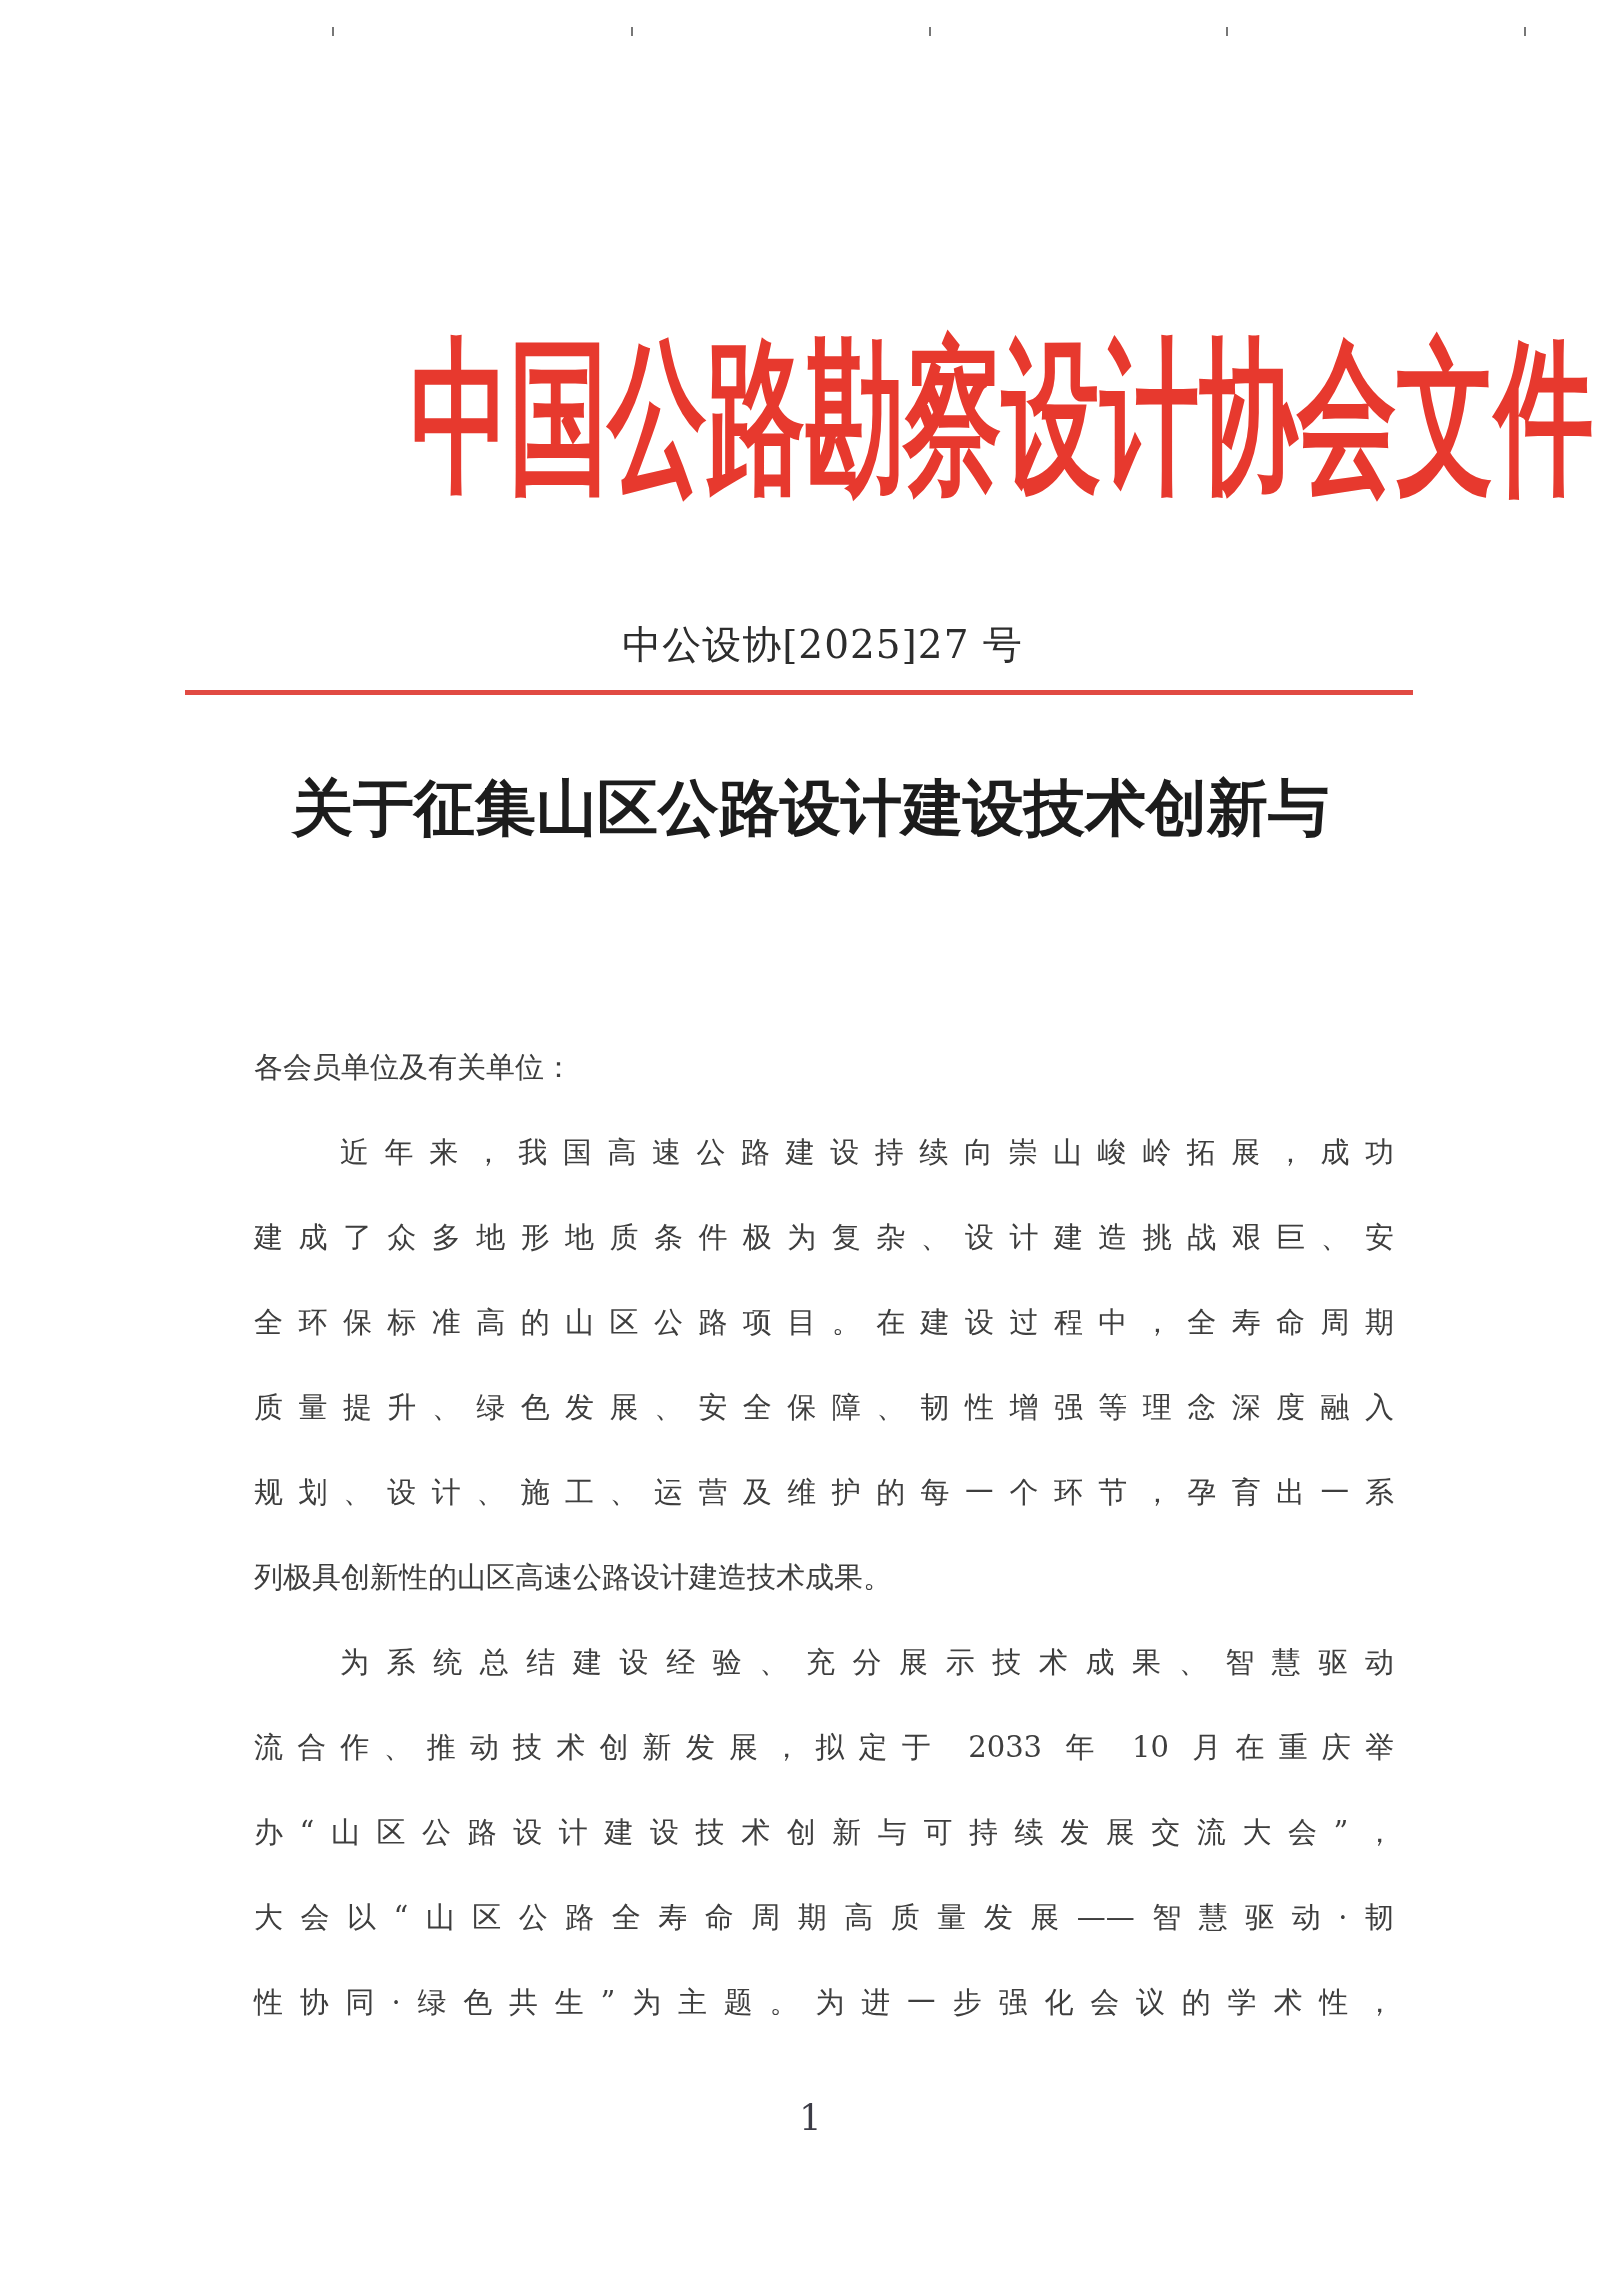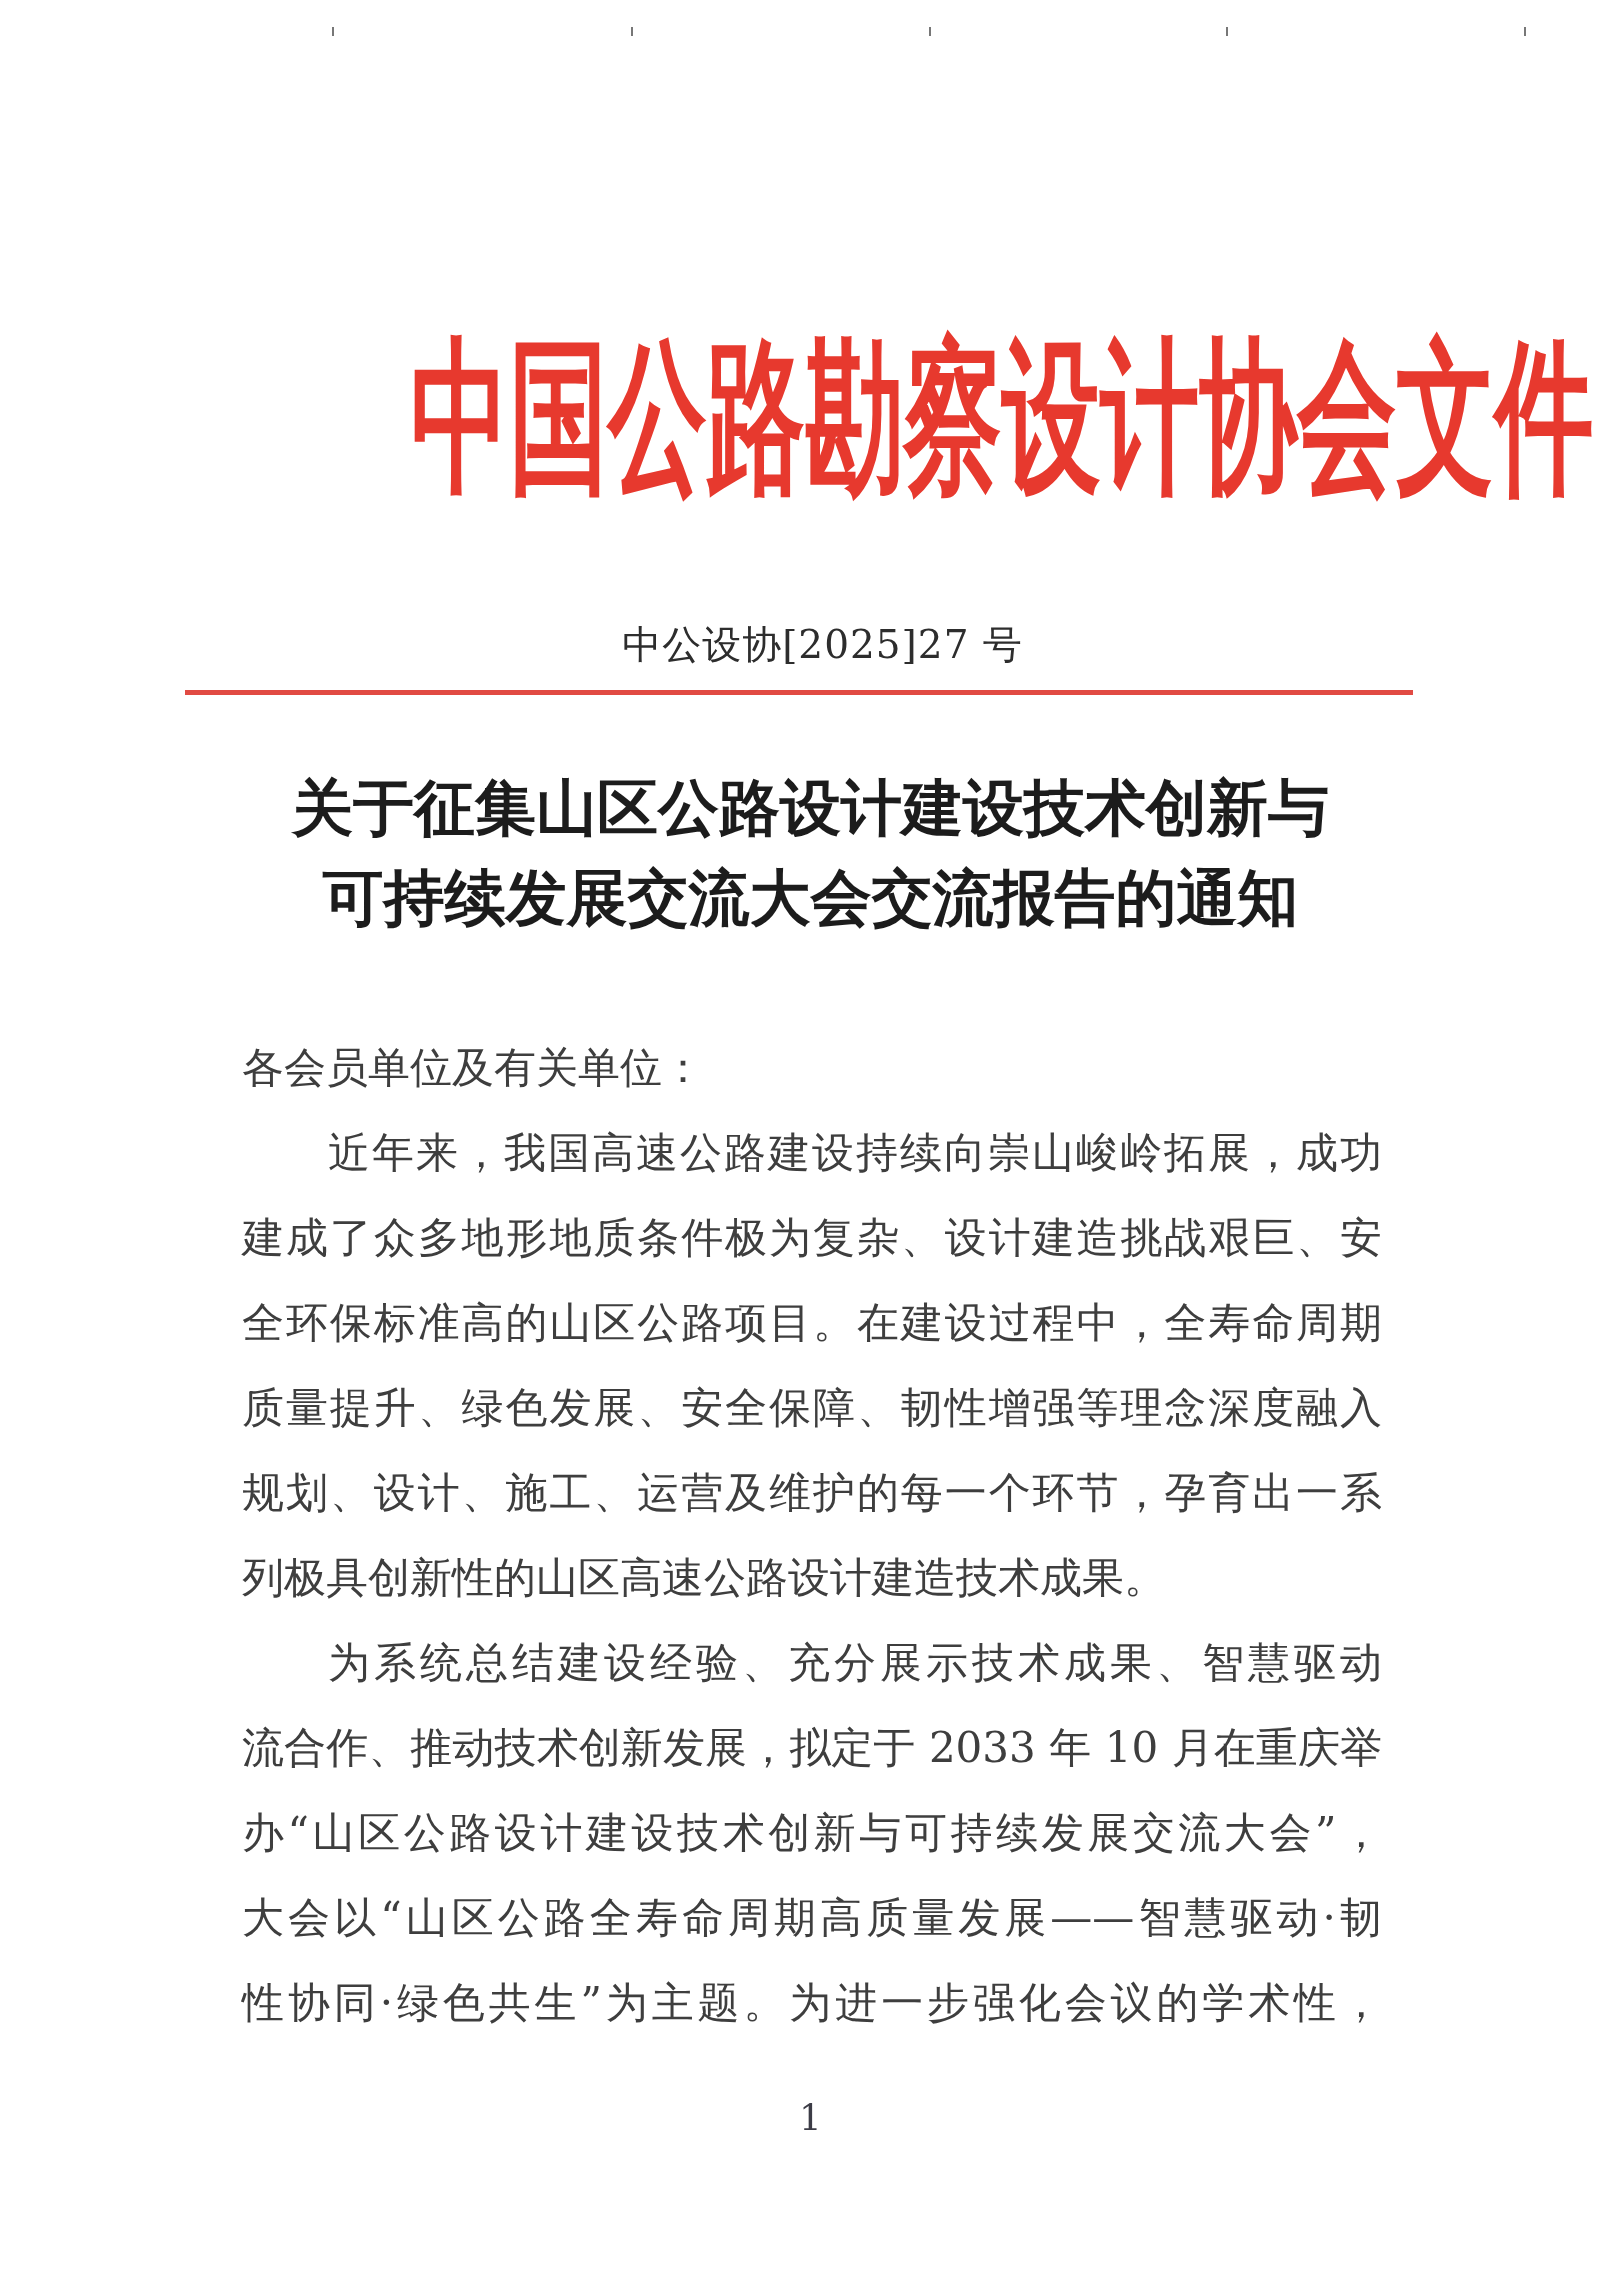--- a/index.html
+++ b/index.html
@@ -71,24 +71,24 @@
     width: 100%;
     text-align: center;
     font-size: 61px;
     font-weight: 700;
     line-height: 90px;
     color: var(--title-ink, #1c1c1c);
   }
 
   .body-block {
     position: absolute;
-    left: 242px;
+    left: 254px;
     top: 1025px;
     width: 1140px;
-    font-size: 42px;
+    font-size: 29px;
     line-height: 85px;
     color: var(--body-ink, #3e3e3e);
   }
   .line { height: 85px; white-space: normal; }
   .justify { text-align: justify; text-align-last: justify; }
   .indent { text-indent: 86px; }
 
   .page-number {
     position: absolute;
     top: 2098px;
@@ -113,21 +113,20 @@
   <div class="org-title">
     <span class="squeeze">中国公路勘察设计协会文件</span>
   </div>
 
   <div class="doc-number">中公设协[2025]27 号</div>
 
   <div class="red-rule"></div>
 
   <div class="notice-title">
     <div>关于征集山区公路设计建设技术创新与</div>
-    <div>可持续发展交流大会交流报告的通知</div>
   </div>
 
   <div class="body-block">
     <div class="line">各会员单位及有关单位：</div>
     <div class="line justify indent">近年来，我国高速公路建设持续向崇山峻岭拓展，成功</div>
     <div class="line justify">建成了众多地形地质条件极为复杂、设计建造挑战艰巨、安</div>
     <div class="line justify">全环保标准高的山区公路项目。在建设过程中，全寿命周期</div>
     <div class="line justify">质量提升、绿色发展、安全保障、韧性增强等理念深度融入</div>
     <div class="line justify">规划、设计、施工、运营及维护的每一个环节，孕育出一系</div>
     <div class="line">列极具创新性的山区高速公路设计建造技术成果。</div>

